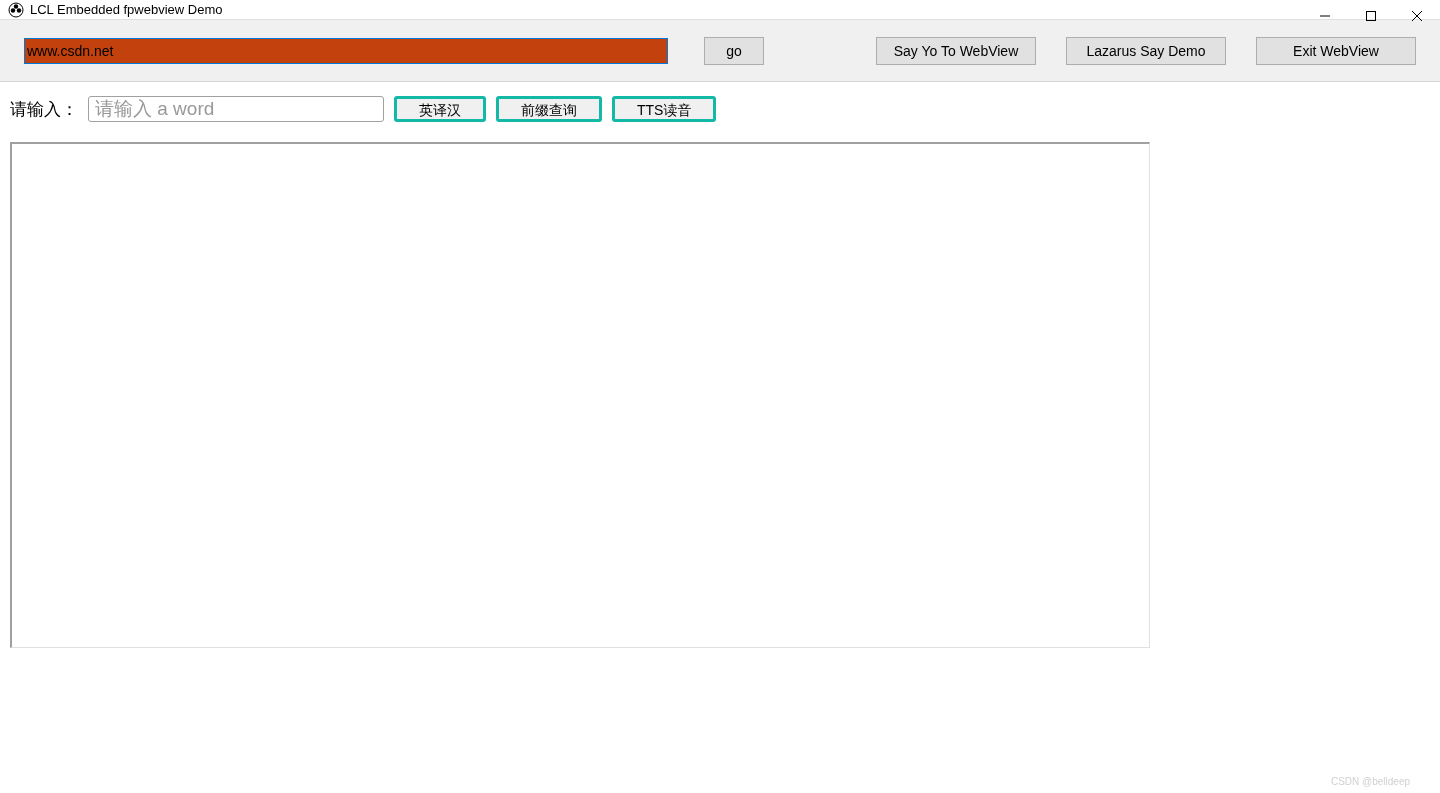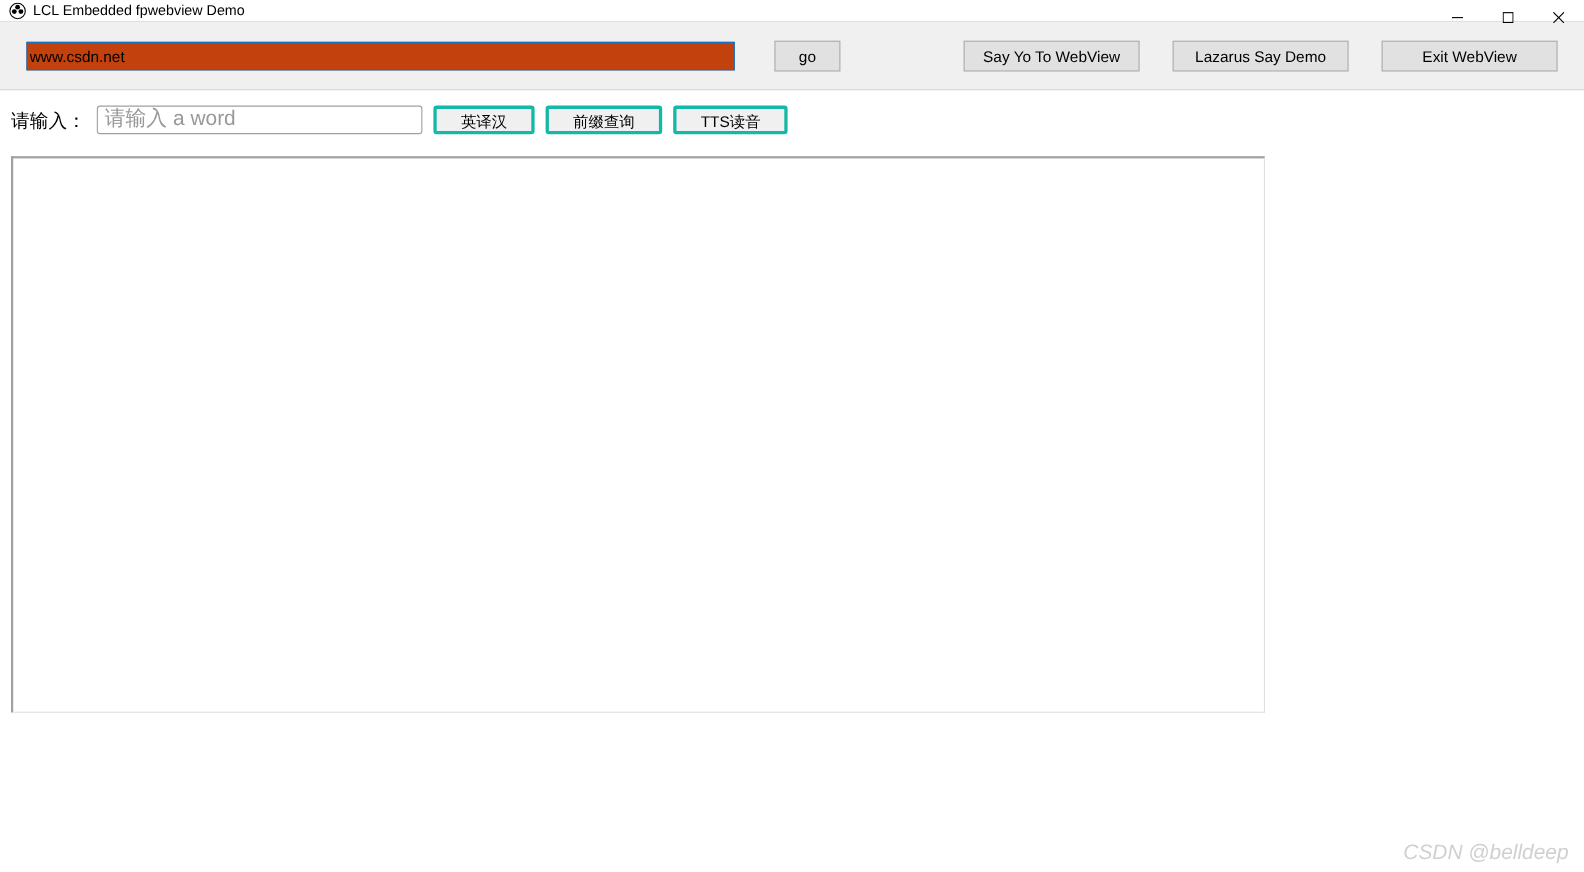--- a/index.html
+++ b/index.html
@@ -134,25 +134,24 @@
       width: 1140px;
       height: 506px;
       border-top: 2px solid #a0a0a0;
       border-left: 2px solid #a0a0a0;
       border-right: 1px solid #e0e0e0;
       border-bottom: 1px solid #e0e0e0;
       background: #fff;
     }
     .watermark {
       position: absolute;
-      right: 14px;
+      right: 30px;
       bottom: 6px;
-      font-size: 19px;
+      font-size: 10px;
       color: #d0d0d0;
-      font-style: italic;
     }
   </style>
 </head>
 <body>
 
 <div class="titlebar">
   <span class="titlebar-icon">
     <svg width="16" height="16" viewBox="0 0 16 16">
       <circle cx="8" cy="8" r="7" fill="#fff" stroke="#000" stroke-width="1"></circle>
       <circle cx="5" cy="8.5" r="2.2" fill="#000"></circle>

